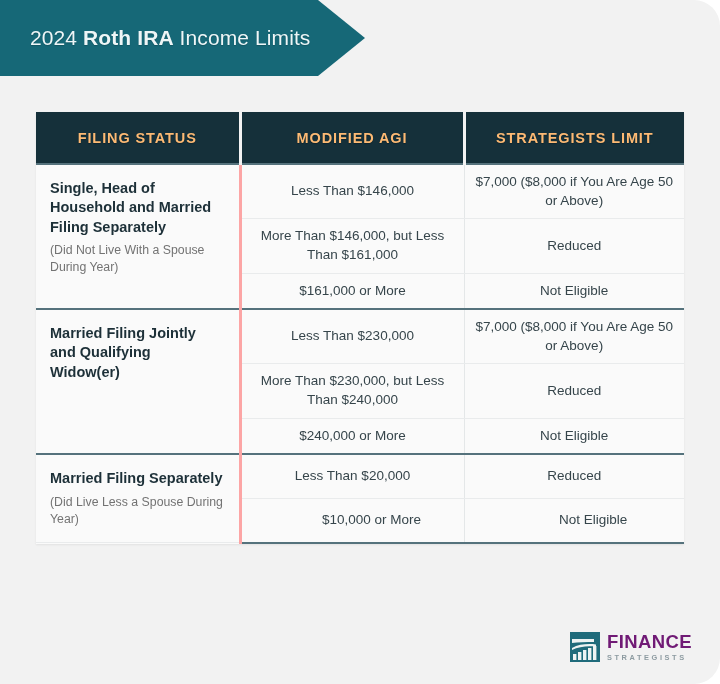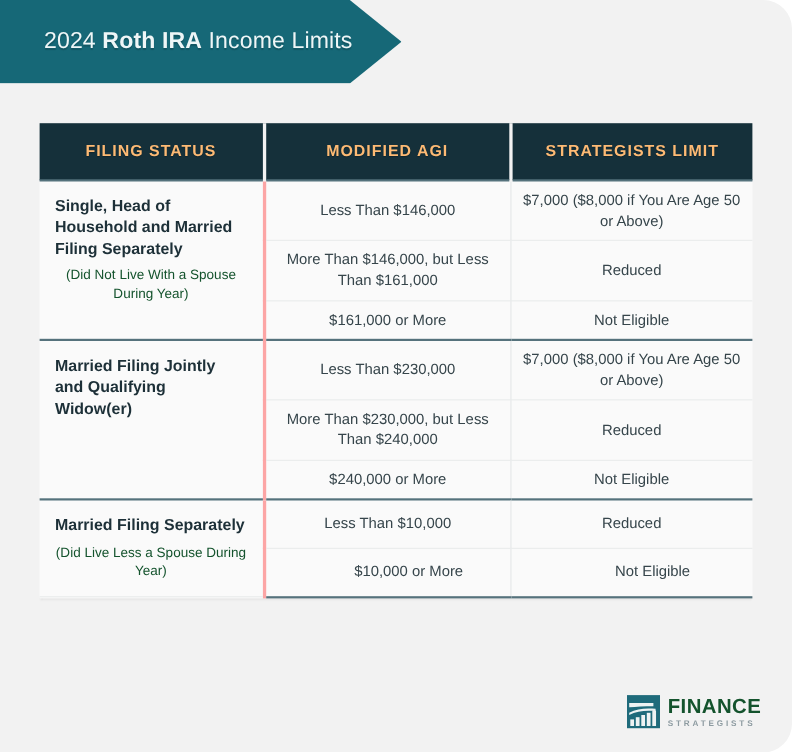--- a/index.html
+++ b/index.html
@@ -25,21 +25,21 @@
     width:365px;height:76px;
     background:#166877;
     -webkit-clip-path:polygon(0 0, 318px 0, 365px 38px, 318px 76px, 0 76px);
     clip-path:polygon(0 0, 318px 0, 365px 38px, 318px 76px, 0 76px);
     display:flex;align-items:center;
   }
   #banner-title{
     color:#eef6f7;
     font-size:21px;
     letter-spacing:.1px;
-    padding-left:40px;
+    padding-left:30px;
     white-space:nowrap;
     text-shadow:0 1px 1px rgba(0,0,0,.18);
   }
   #banner-title .b{font-weight:bold;}
   
   #table-wrap{
     position:absolute;
     left:36px;top:112px;
     width:648px;
   }
@@ -84,44 +84,43 @@
     border-right:3px solid #fca5a5;
   }
   .status-main{
     font-weight:bold;
     font-size:14.5px;
     color:#1d3038;
     line-height:1.33;
   }
   .status-sub{
     font-size:12.3px;
-    color:#14532d;
+    color:#737373;
     line-height:1.42;
     margin-top:5px;
-    text-align:center;
   }
   tr.group-start > td{border-top:2.5px solid #55727c;}
   tr.last-row > td{border-bottom:2.5px solid #55727c;padding-left:48px;}
   
   #logo{
     position:absolute;
     right:28px;bottom:22px;
     display:flex;align-items:center;gap:7px;
   }
   #logo-mark{
     width:30px;height:30px;
     background:#1f6b7b;
     position:relative;
     overflow:hidden;
     flex:0 0 auto;
   }
   #logo-text{display:flex;flex-direction:column;line-height:1;}
   #logo-name{
     font-size:18.5px;font-weight:bold;letter-spacing:.4px;
-    color:#14532d;
+    color:#701a75;
   }
   #logo-sub{
     font-size:7.4px;letter-spacing:2.6px;
     color:#8d9ba1;font-weight:bold;margin-top:2px;
   }
 </style>
 </head>
 <body>
 
 <div id="page-card"></div>
@@ -180,21 +179,21 @@
       <tr>
         <td>$240,000 or More</td>
         <td>Not Eligible</td>
       </tr>
 
       <tr class="group-start">
         <td class="status" rowspan="2">
           <div class="status-main">Married Filing Separately</div>
           <div class="status-sub">(Did Live Less a Spouse During Year)</div>
         </td>
-        <td>Less Than $10,000</td>
+        <td>Less Than $20,000</td>
         <td>Reduced</td>
       </tr>
       <tr class="last-row">
         <td>$10,000 or More</td>
         <td>Not Eligible</td>
       </tr>
 
     </tbody>
   </table>
 </div>

